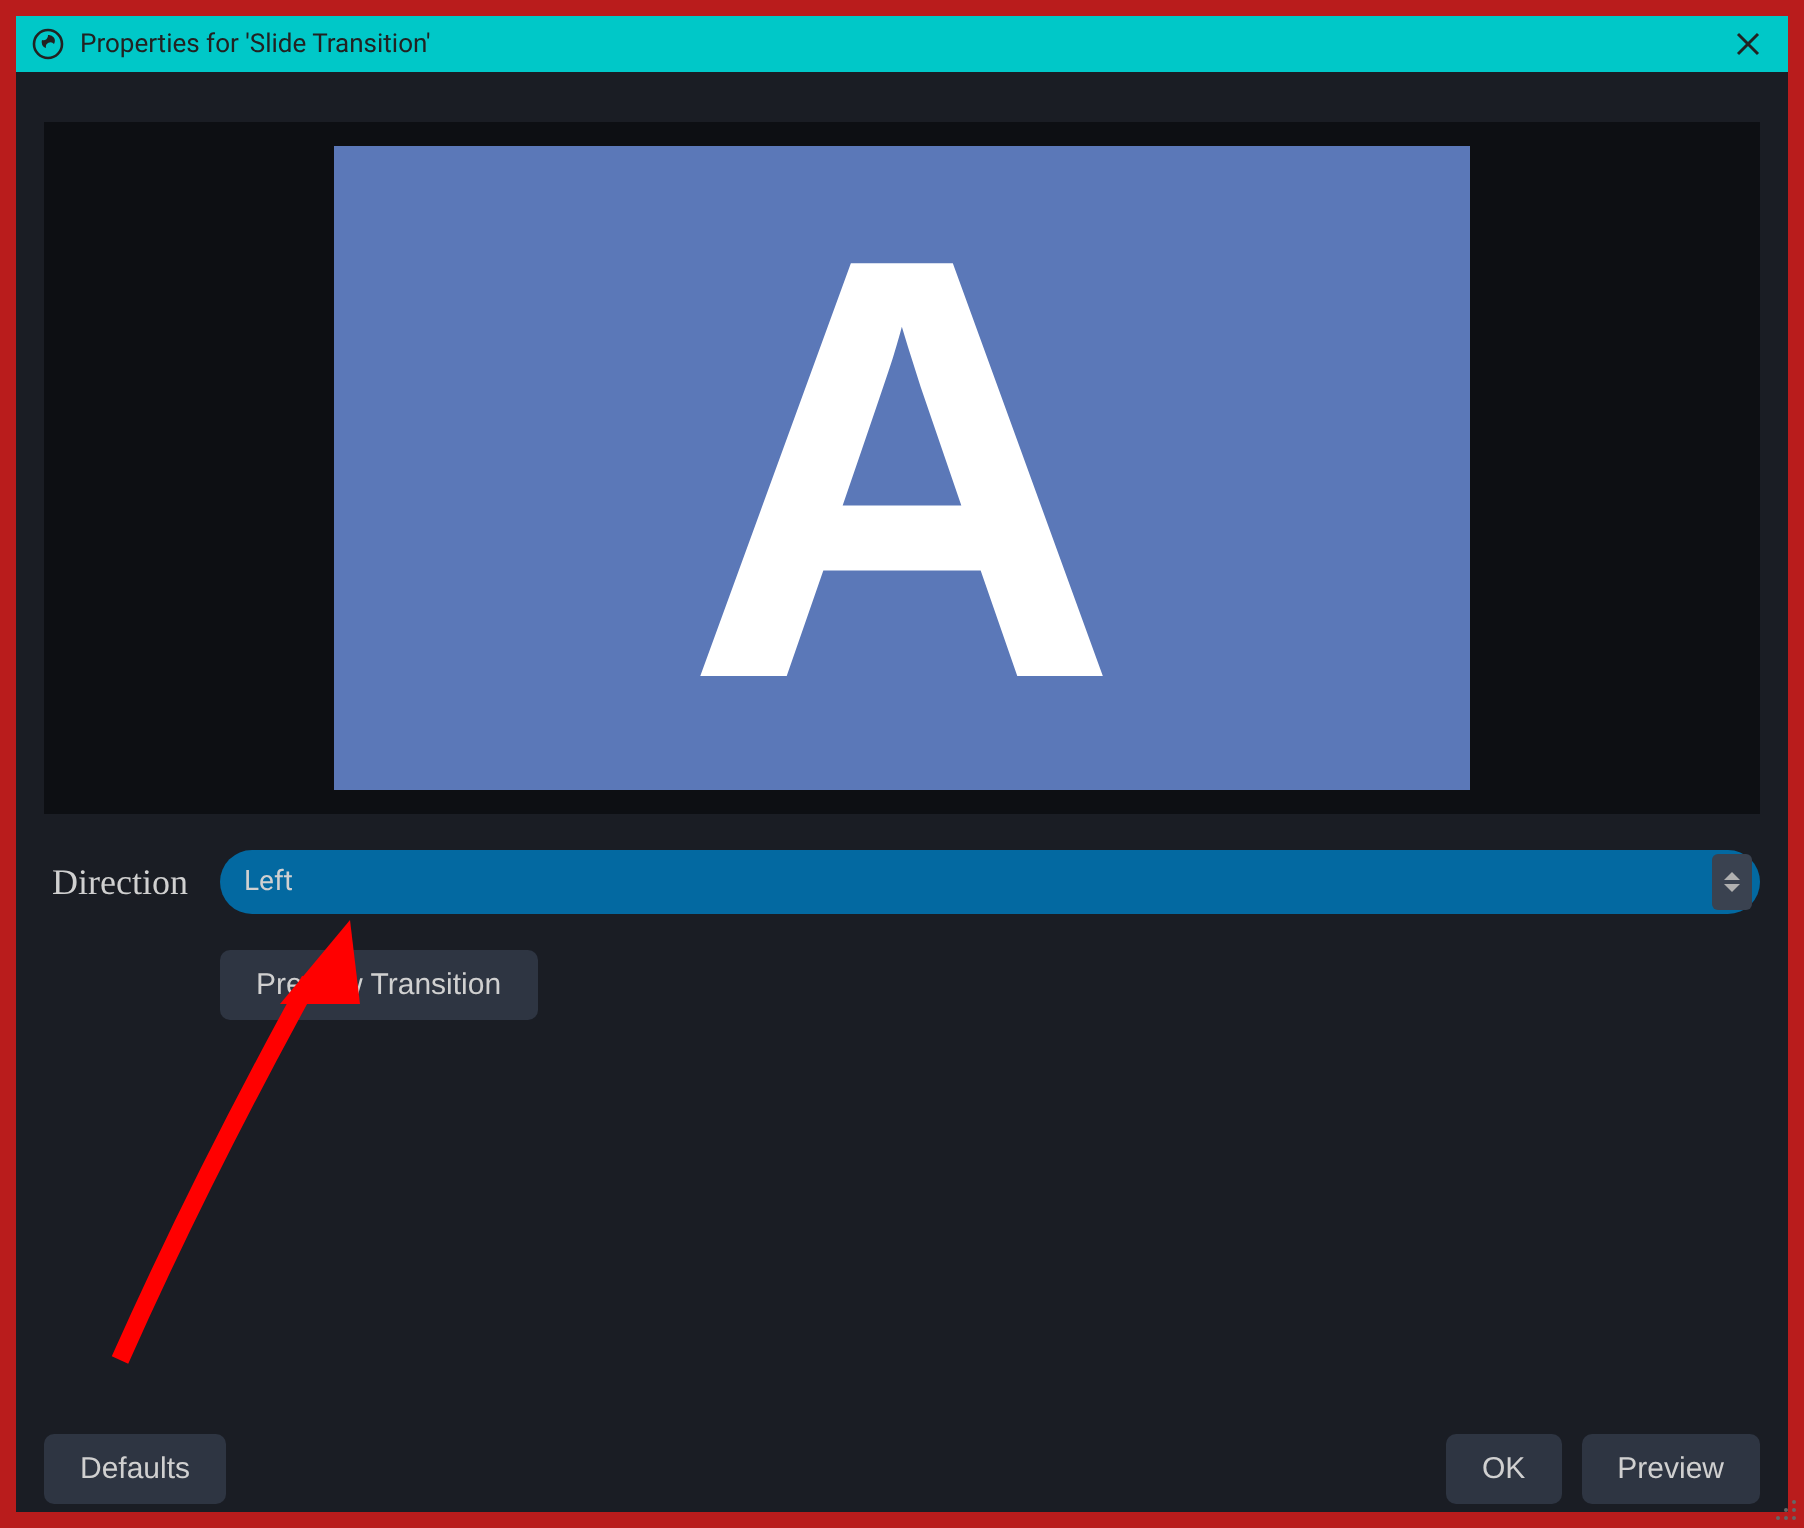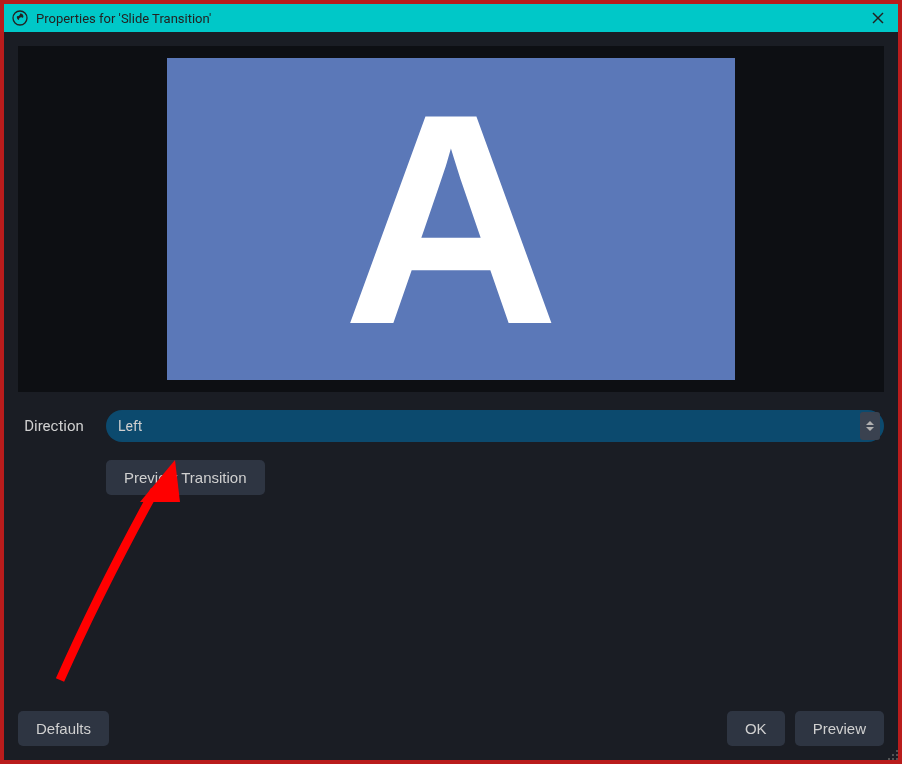--- a/index.html
+++ b/index.html
@@ -12,23 +12,24 @@
       background: #1e2128;
       width: 902px;
       height: 764px;
       overflow: hidden;
       position: relative;
     }
     .window {
       width: 902px;
       height: 764px;
       background: #1a1d24;
-      border: 4px solid #b91c1c;
+      border: 8px solid #b91c1c;
       display: flex;
       flex-direction: column;
+      gap: 11px;
     }
     .titlebar {
       height: 28px;
       background: #00c8c8;
       display: flex;
       align-items: center;
       padding: 0 8px;
       gap: 8px;
     }
     .titlebar-icon {
@@ -81,27 +82,28 @@
       line-height: 1;
     }
     .form-row {
       display: flex;
       align-items: center;
       gap: 16px;
       margin-bottom: 18px;
     }
     .form-label {
       color: #d0d0d0;
-      font-size: 15px;
+      font-size: 18px;
       width: 72px;
-      text-align: center;
+      text-align: right;
+      font-family: Liberation Serif, serif;
     }
     .dropdown {
       flex: 1;
-      background: #0c4a6e;
+      background: #0369a1;
       border: none;
       border-radius: 16px;
       height: 32px;
       display: flex;
       align-items: center;
       padding: 0 12px;
       position: relative;
       cursor: pointer;
     }
     .dropdown-value {
@@ -141,21 +143,21 @@
       border: none;
       border-radius: 5px;
       color: #d0d0d0;
       font-size: 15px;
       padding: 9px 18px;
       cursor: pointer;
     }
     .footer {
       display: flex;
       align-items: center;
-      padding: 0 14px 14px 14px;
+      padding: 0 14px 4px 14px;
       gap: 10px;
     }
     .footer-spacer {
       flex: 1;
     }
     .annotation-arrow {
       position: absolute;
       left: 40px;
       top: 440px;
       pointer-events: none;

